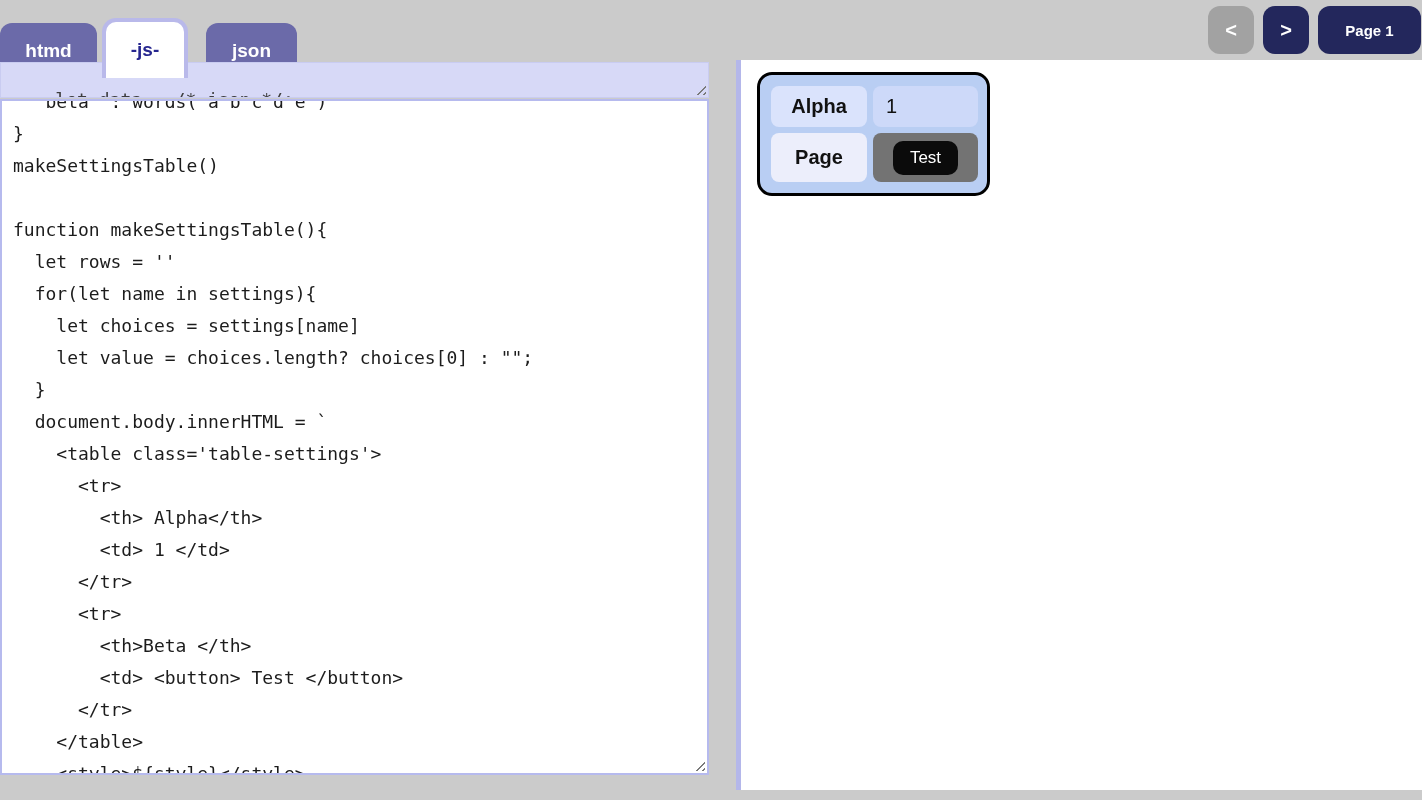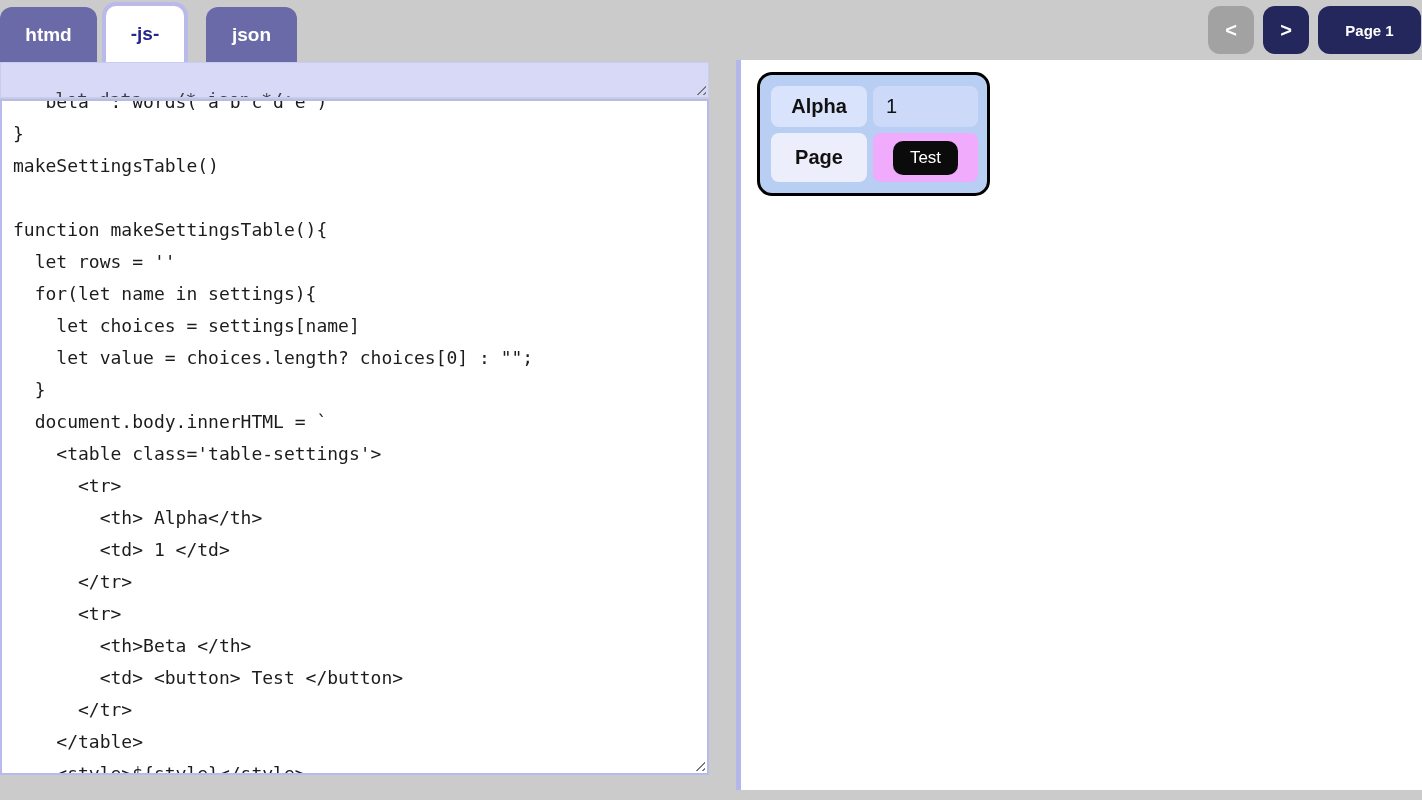--- a/index.html
+++ b/index.html
@@ -6,21 +6,21 @@
   html, body { width: 1422px; height: 800px; }
   body {
     background: #cbcbcb;
     font-family: "Liberation Sans", sans-serif;
     position: relative;
     overflow: hidden;
   }
 
   
   .tabbar {
-    position: absolute; left: 0; top: 0; right: 0; height: 62px;
+    position: absolute; left: 0; top: 16px; right: 0; height: 62px;
     display: flex; align-items: flex-end;
   }
   .tab {
     height: 55px;
     background: #6b6aa9;
     color: #ffffff;
     font-weight: bold;
     font-size: 19px;
     border: none;
     border-radius: 12px 12px 0 0;
@@ -123,21 +123,21 @@
     border-radius: 8px;
     display: flex; align-items: center;
     font-size: 20px;
     color: #111111;
     overflow: hidden;
   }
   .cell.th { font-weight: bold; justify-content: center; }
   .cell-alpha-th { background: #dae3fc; }
   .cell-alpha-td { background: #cdd9f9; padding-left: 13px; }
   .cell-beta-th  { background: #eceefb; }
-  .cell-beta-td  { background: #f0abfc; justify-content: center; }
+  .cell-beta-td  { background: #737373; justify-content: center; }
   .test-btn {
     background: #0b0b0b;
     color: #ffffff;
     border: none;
     border-radius: 10px;
     padding: 7px 17px;
     font-size: 17px;
     font-family: "Liberation Sans", sans-serif;
     cursor: pointer;
   }

